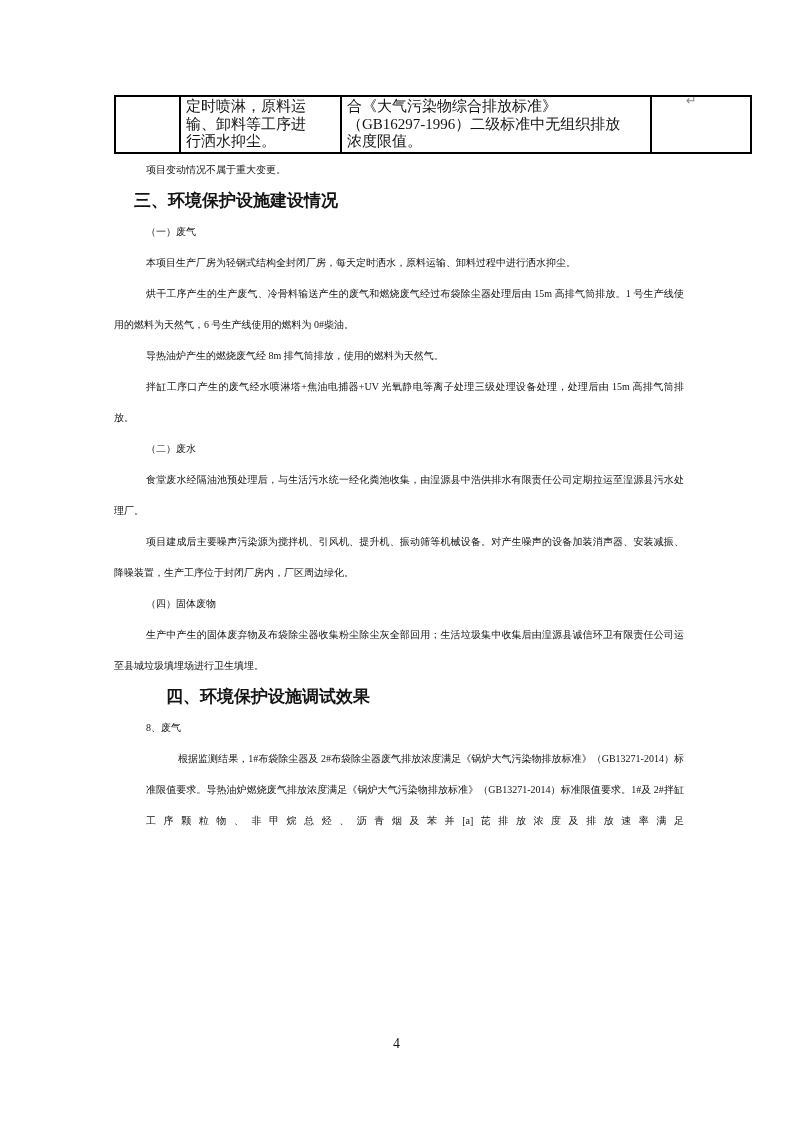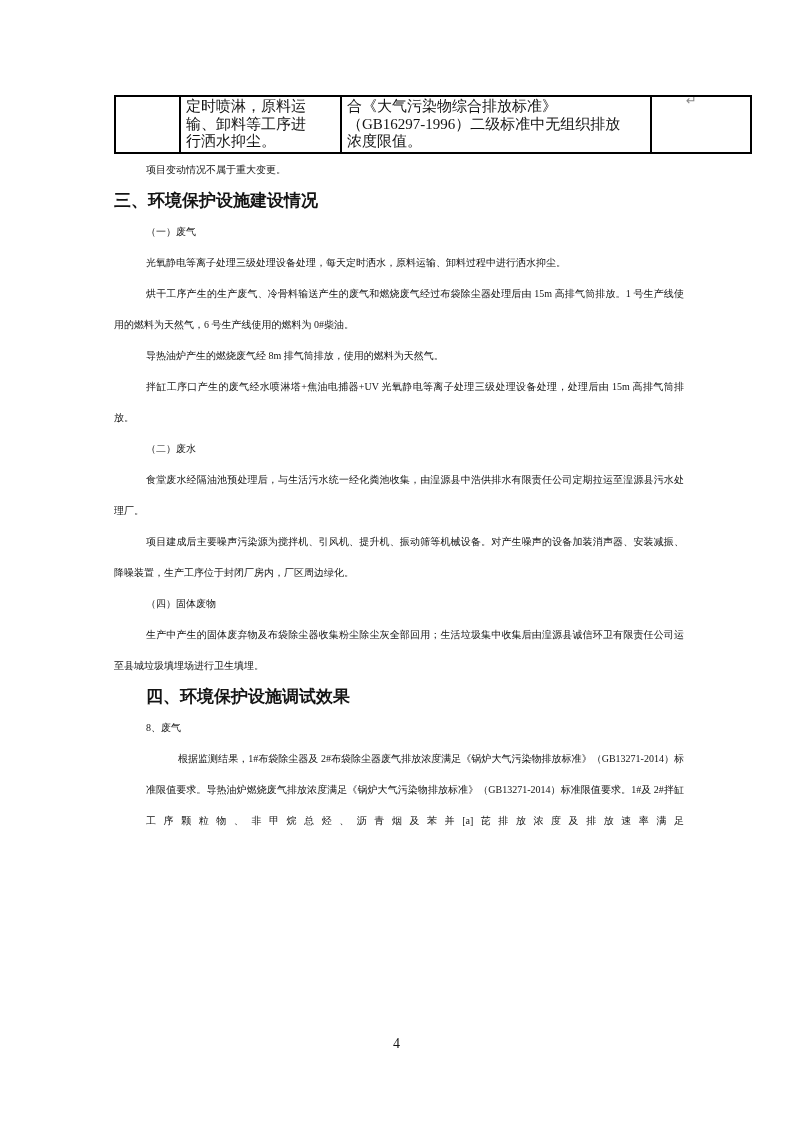--- a/index.html
+++ b/index.html
@@ -46,20 +46,21 @@
   .block {
     font-size: 10px;
     line-height: 31px;
     text-align: justify;
     margin: 0;
   }
   .para { text-indent: 32px; }
   .h1 {
     font-weight: bold;
     font-size: 17px;
+    margin-left: 20px;
   }
   .h1.flush { text-indent: 0; }
   .h1.indent { text-indent: 32px; }
   .justify-last { text-align-last: justify; margin-left: 32px; }
   
   .pilcrow {
     position: absolute;
     left: 686px;
     top: 94px;
     color: #8a8a8a;
@@ -97,21 +98,21 @@
       </tr>
     </tbody>
       </table>
 
     <p class="block para">项目变动情况不属于重大变更。</p>
 
     <p class="block h1 flush">三、环境保护设施建设情况</p>
 
     <p class="block para">（一）废气</p>
 
-    <p class="block para">光氧静电等离子处理三级处理设备处理，每天定时洒水，原料运输、卸料过程中进行洒水抑尘。</p>
+    <p class="block para">本项目生产厂房为轻钢式结构全封闭厂房，每天定时洒水，原料运输、卸料过程中进行洒水抑尘。</p>
 
     <p class="block para">烘干工序产生的生产废气、冷骨料输送产生的废气和燃烧废气经过布袋除尘器处理后由 15m 高排气筒排放。1 号生产线使用的燃料为天然气，6 号生产线使用的燃料为 0#柴油。</p>
 
     <p class="block para">导热油炉产生的燃烧废气经 8m 排气筒排放，使用的燃料为天然气。</p>
 
     <p class="block para">拌缸工序口产生的废气经水喷淋塔+焦油电捕器+UV 光氧静电等离子处理三级处理设备处理，处理后由 15m 高排气筒排放。</p>
 
     <p class="block para">（二）废水</p>
 
     <p class="block para">食堂废水经隔油池预处理后，与生活污水统一经化粪池收集，由湟源县中浩供排水有限责任公司定期拉运至湟源县污水处理厂。</p>

